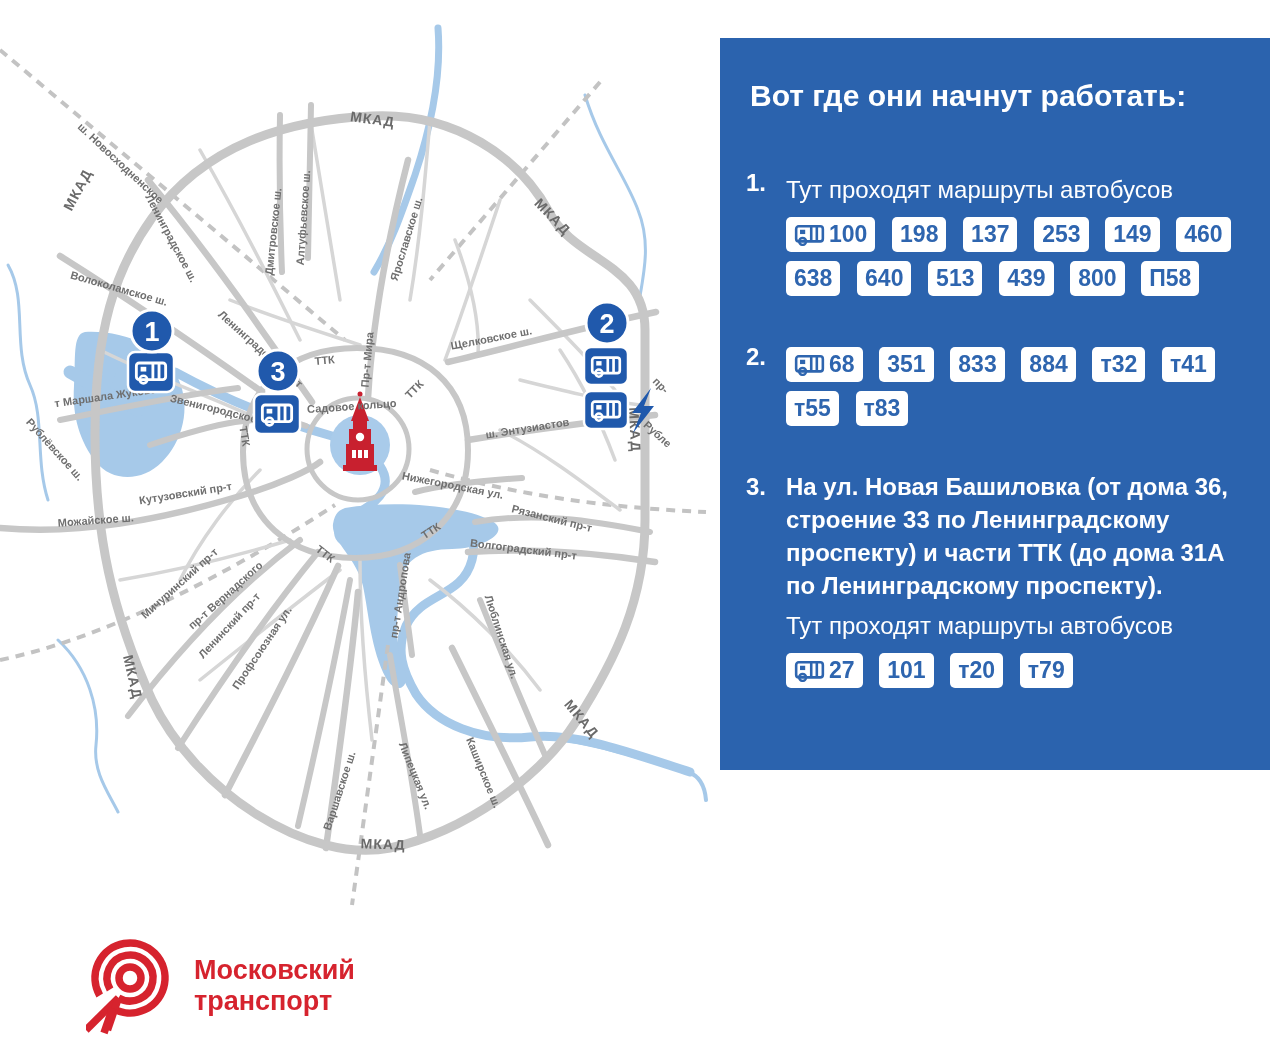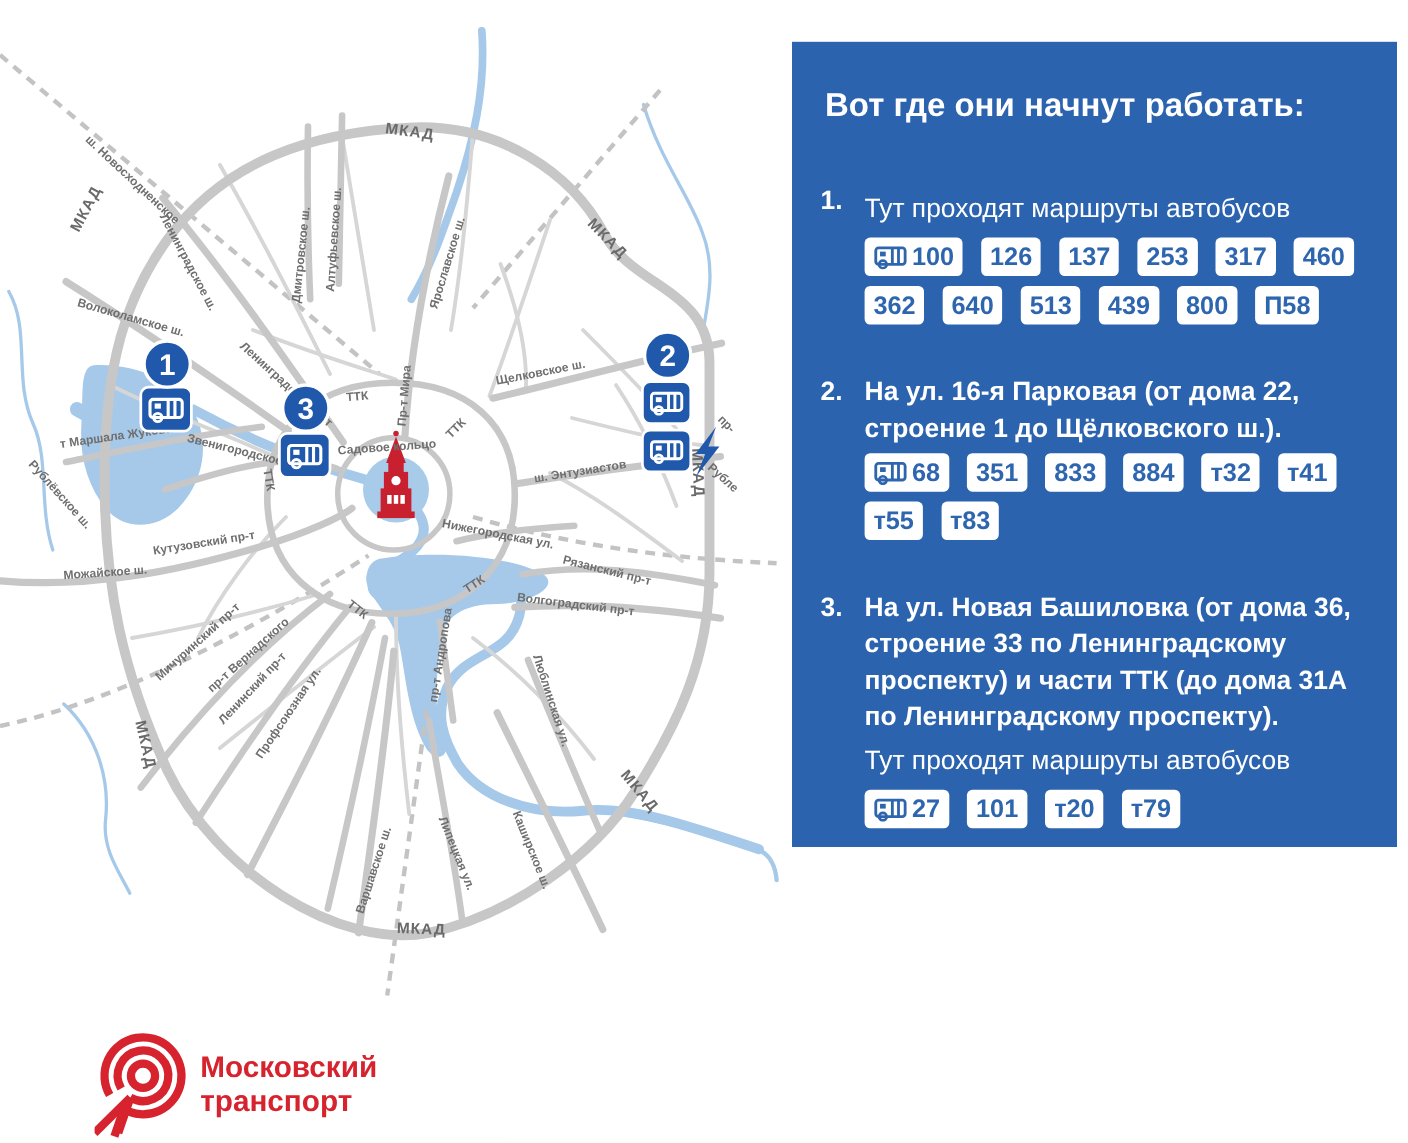--- a/index.html
+++ b/index.html
@@ -24,21 +24,21 @@
   .ibody{flex:1;}
   .addr{margin:0;font-size:24px;font-weight:700;line-height:33px;}
   .routes{margin:2px 0 0 0;font-size:24px;font-weight:400;line-height:44px;}
   .badge{display:inline-flex;background:#fff;color:#2e65af;border-radius:5px;
          font-size:23px;font-weight:700;line-height:23px;padding:6px 8px;margin:0 10px 2px 0;
          vertical-align:middle;white-space:nowrap;}
   .badge svg{width:31px;height:23px;margin-right:4px;color:#2e65af;}
   
   #logo{position:absolute;left:86px;top:936px;display:flex;align-items:center;}
   #logo .mark{width:92px;height:100px;}
-  #logo .ltxt{margin-left:4px;color:#d6232e;font-size:27px;font-weight:700;line-height:31px;}
+  #logo .ltxt{margin-left:16px;color:#d6232e;font-size:27px;font-weight:700;line-height:31px;}
 </style>
 </head>
 <body>
 
 <div id="stage">
 
   <svg id="map" width="710" height="915" viewBox="0 0 710 915" xmlns="http://www.w3.org/2000/svg">
     <defs>
       <symbol id="busG" viewBox="0 0 36 26">
         <rect x="2.5" y="3.5" width="31" height="17.5" rx="3" fill="none" stroke="currentColor" stroke-width="3"></rect>
@@ -216,48 +216,47 @@
           <p class="routes"><span>Тут проходят маршруты автобусов</span> <span class="badge">
                 <svg viewBox="0 0 36 26" xmlns="http://www.w3.org/2000/svg">
     <rect x="2.5" y="3.5" width="31" height="17.5" rx="3" fill="none" stroke="currentColor" stroke-width="3"></rect>
     <line x1="20" y1="3.5" x2="20" y2="21" stroke="currentColor" stroke-width="3"></line>
     <line x1="26.5" y1="3.5" x2="26.5" y2="21" stroke="currentColor" stroke-width="3"></line>
     <rect x="7" y="7.5" width="6" height="5" fill="currentColor"></rect>
     <circle cx="10" cy="21" r="4" fill="none" stroke="currentColor" stroke-width="2.8"></circle>
   </svg>
                 <span>100</span>
               </span> <span class="badge">
-                <span>126</span>
+                <span>198</span>
               </span> <span class="badge">
                 <span>137</span>
               </span> <span class="badge">
                 <span>253</span>
               </span> <span class="badge">
-                <span>317</span>
+                <span>149</span>
               </span> <span class="badge">
                 <span>460</span>
               </span> <span class="badge">
-                <span>362</span>
+                <span>638</span>
               </span> <span class="badge">
                 <span>640</span>
               </span> <span class="badge">
                 <span>513</span>
               </span> <span class="badge">
                 <span>439</span>
               </span> <span class="badge">
                 <span>800</span>
               </span> <span class="badge">
                 <span>П58</span>
               </span> </p>
         </div>
       </li>
       <li>
         <div class="num">2.</div>
         <div class="ibody">
-          <p class="addr">На ул. 16-я Парковая (от дома 22, строение 1 до Щёлковского ш.).</p>
           <p class="routes"> <span class="badge">
                 <svg viewBox="0 0 36 26" xmlns="http://www.w3.org/2000/svg">
     <rect x="2.5" y="3.5" width="31" height="17.5" rx="3" fill="none" stroke="currentColor" stroke-width="3"></rect>
     <line x1="20" y1="3.5" x2="20" y2="21" stroke="currentColor" stroke-width="3"></line>
     <line x1="26.5" y1="3.5" x2="26.5" y2="21" stroke="currentColor" stroke-width="3"></line>
     <rect x="7" y="7.5" width="6" height="5" fill="currentColor"></rect>
     <circle cx="10" cy="21" r="4" fill="none" stroke="currentColor" stroke-width="2.8"></circle>
   </svg>
                 <span>68</span>
               </span> <span class="badge">

